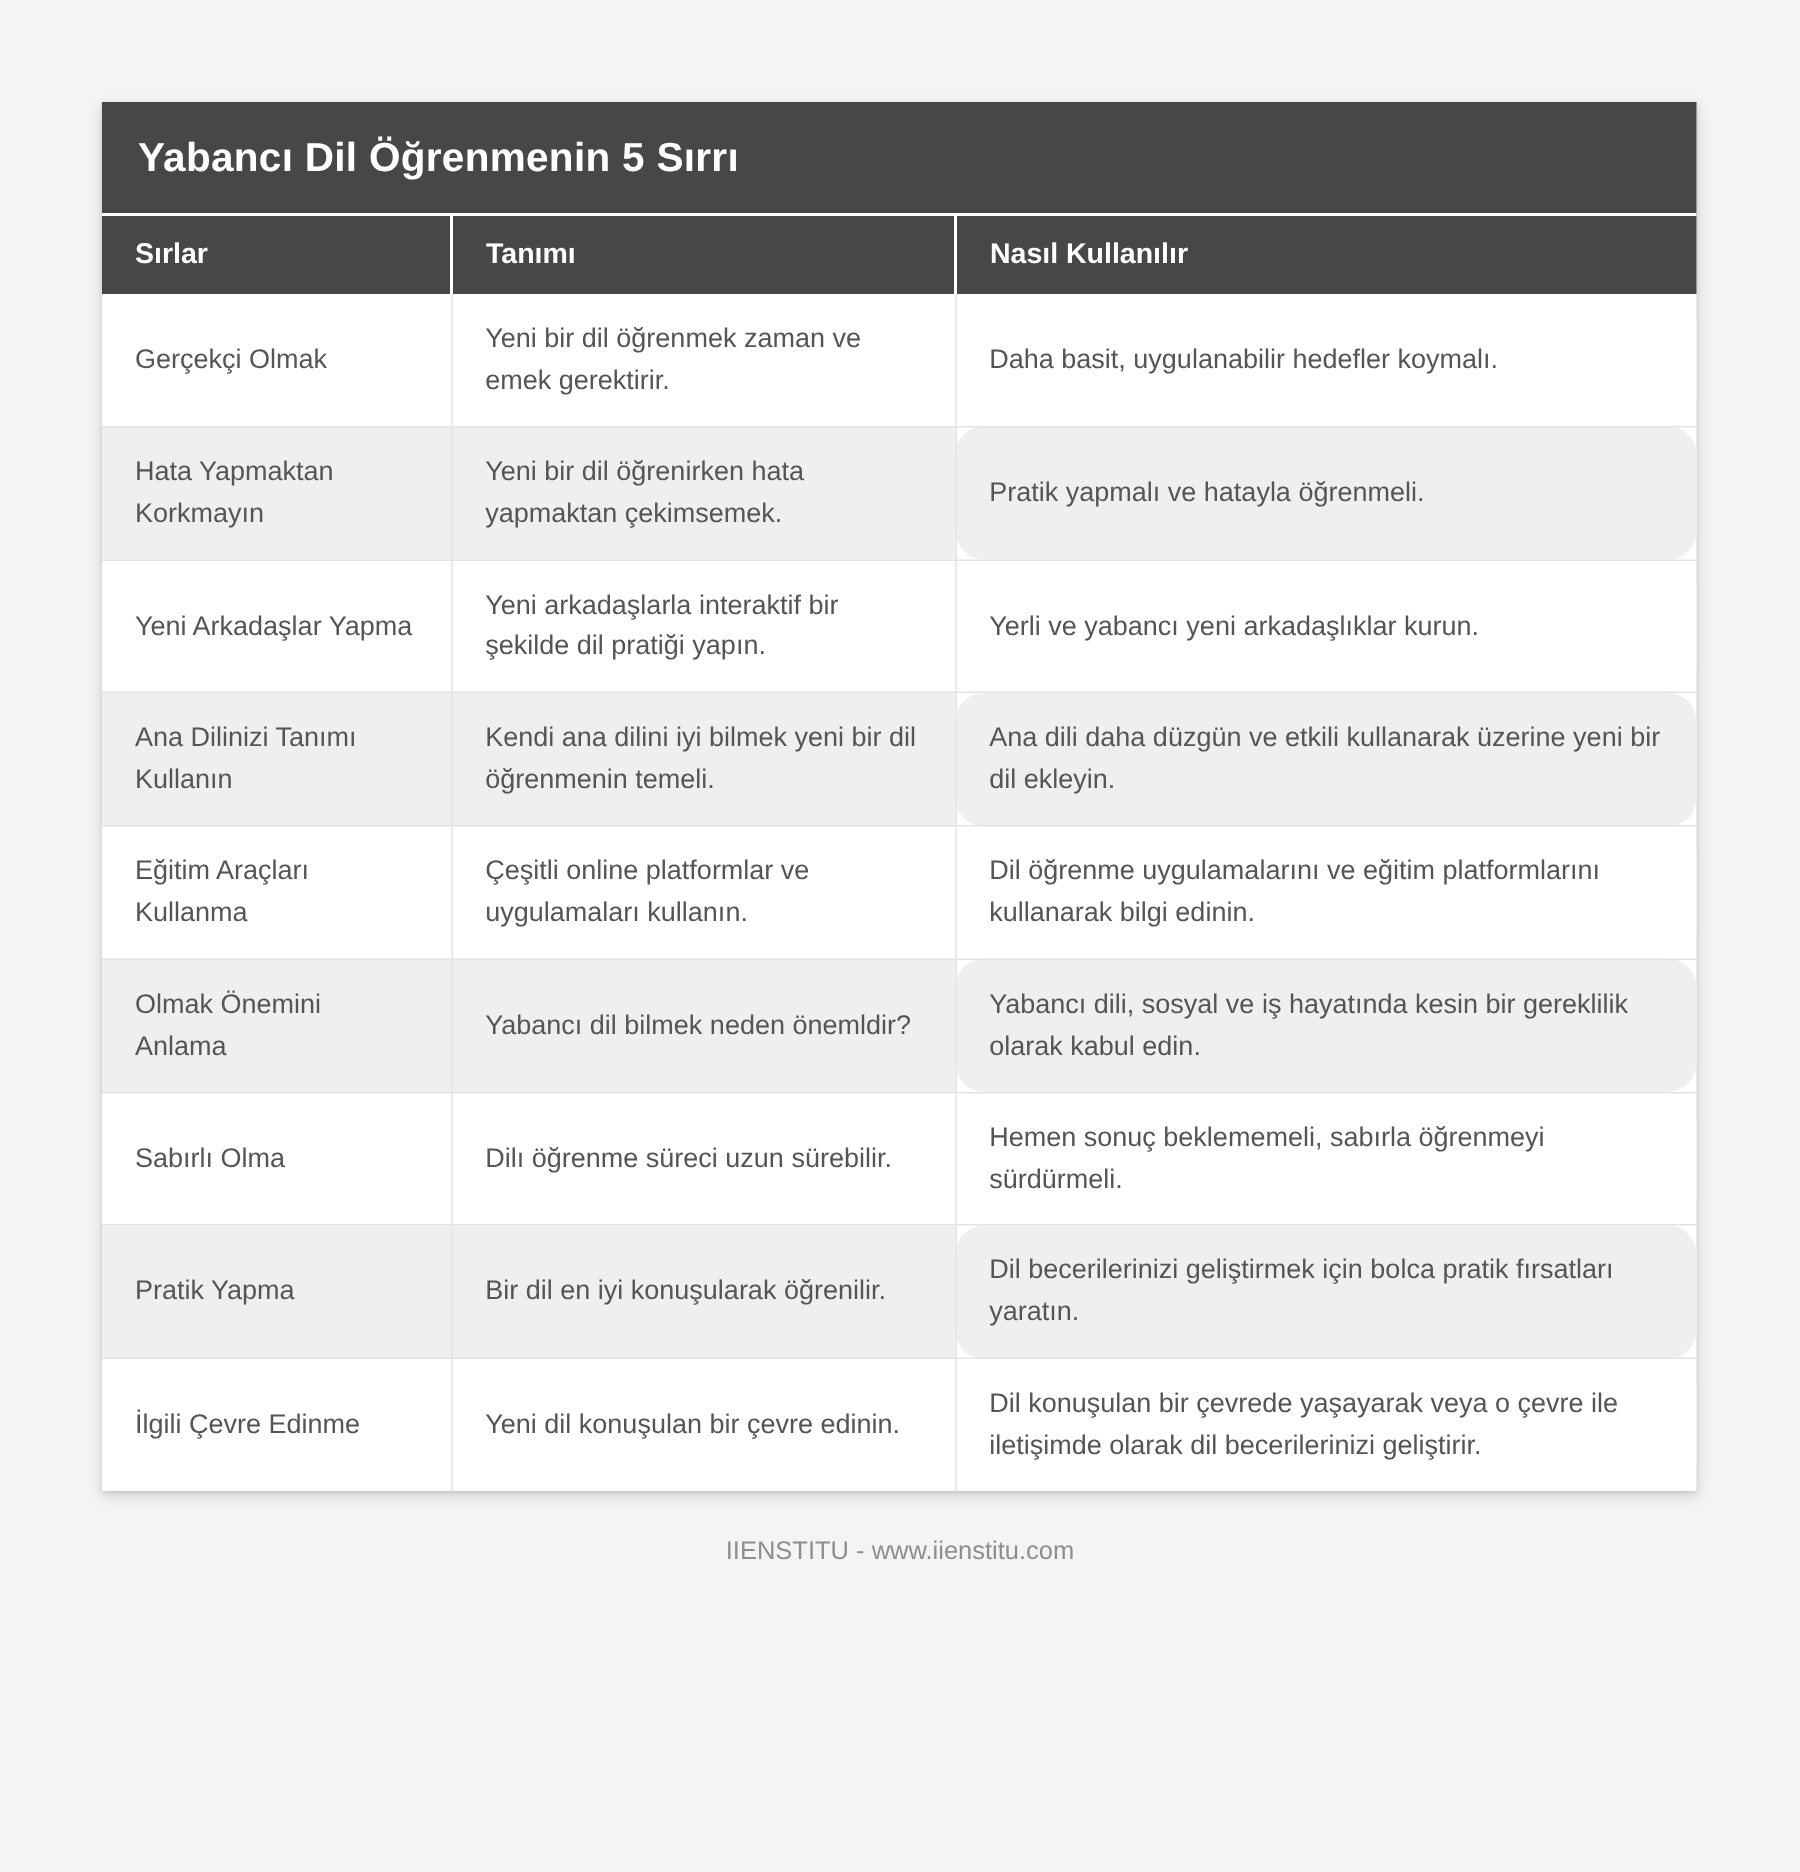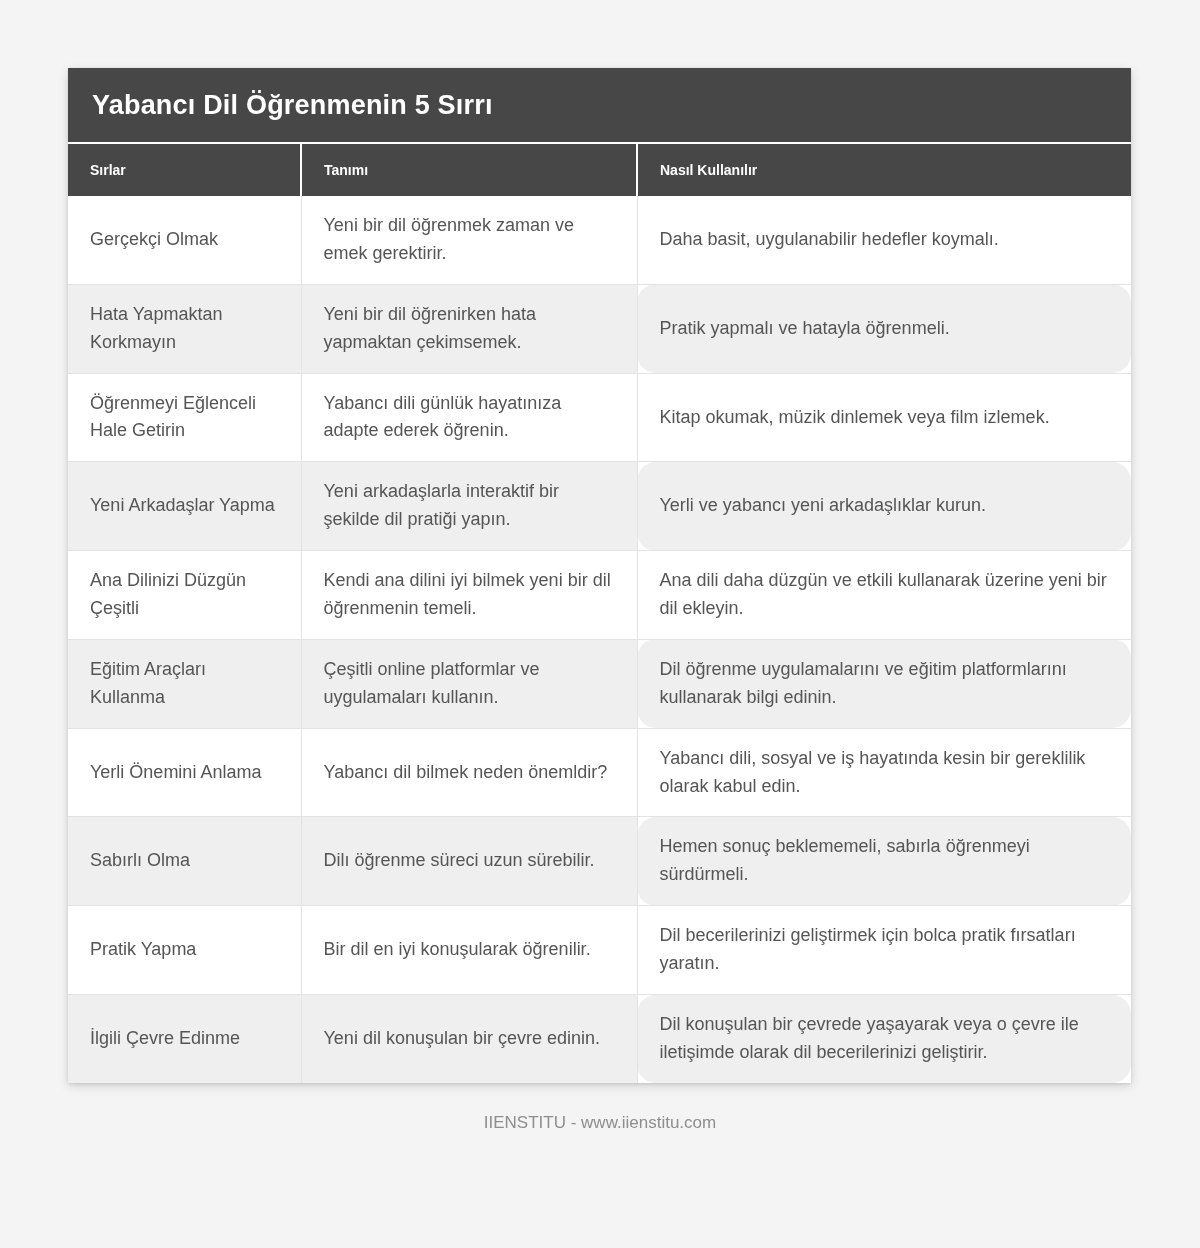--- a/index.html
+++ b/index.html
@@ -44,21 +44,21 @@
     width:100%;
     border-collapse:collapse;
     table-layout:fixed;
   }
   col.c1{width:233px;}
   col.c2{width:336px;}
   col.c3{width:494px;}
   thead th{
     background:var(--header-bg);
     color:var(--header-text);
-    font-size:14px;
+    font-size:19px;
     font-weight:bold;
     text-align:left;
     padding:15px 22px;
     height:52px;
   }
   thead th + th{
     border-left:2px solid #ffffff;
   }
   tbody td{
     font-size:18px;
@@ -106,41 +106,36 @@
         <td>Gerçekçi Olmak</td>
         <td>Yeni bir dil öğrenmek zaman ve emek gerektirir.</td>
         <td>Daha basit, uygulanabilir hedefler koymalı.</td>
       </tr>
       <tr>
         <td>Hata Yapmaktan Korkmayın</td>
         <td>Yeni bir dil öğrenirken hata yapmaktan çekimsemek.</td>
         <td>Pratik yapmalı ve hatayla öğrenmeli.</td>
       </tr>
       <tr>
-        <td>Öğrenmeyi Eğlenceli Hale Getirin</td>
-        <td>Yabancı dili günlük hayatınıza adapte ederek öğrenin.</td>
-        <td>Kitap okumak, müzik dinlemek veya film izlemek.</td>
-      </tr>
-      <tr>
         <td>Yeni Arkadaşlar Yapma</td>
         <td>Yeni arkadaşlarla interaktif bir şekilde dil pratiği yapın.</td>
         <td>Yerli ve yabancı yeni arkadaşlıklar kurun.</td>
       </tr>
       <tr>
-        <td>Ana Dilinizi Düzgün Çeşitli</td>
+        <td>Ana Dilinizi Tanımı Kullanın</td>
         <td>Kendi ana dilini iyi bilmek yeni bir dil öğrenmenin temeli.</td>
         <td>Ana dili daha düzgün ve etkili kullanarak üzerine yeni bir dil ekleyin.</td>
       </tr>
       <tr>
         <td>Eğitim Araçları Kullanma</td>
         <td>Çeşitli online platformlar ve uygulamaları kullanın.</td>
         <td>Dil öğrenme uygulamalarını ve eğitim platformlarını kullanarak bilgi edinin.</td>
       </tr>
       <tr>
-        <td>Yerli Önemini Anlama</td>
+        <td>Olmak Önemini Anlama</td>
         <td>Yabancı dil bilmek neden önemldir?</td>
         <td>Yabancı dili, sosyal ve iş hayatında kesin bir gereklilik olarak kabul edin.</td>
       </tr>
       <tr>
         <td>Sabırlı Olma</td>
         <td>Dilı öğrenme süreci uzun sürebilir.</td>
         <td>Hemen sonuç beklememeli, sabırla öğrenmeyi sürdürmeli.</td>
       </tr>
       <tr>
         <td>Pratik Yapma</td>

